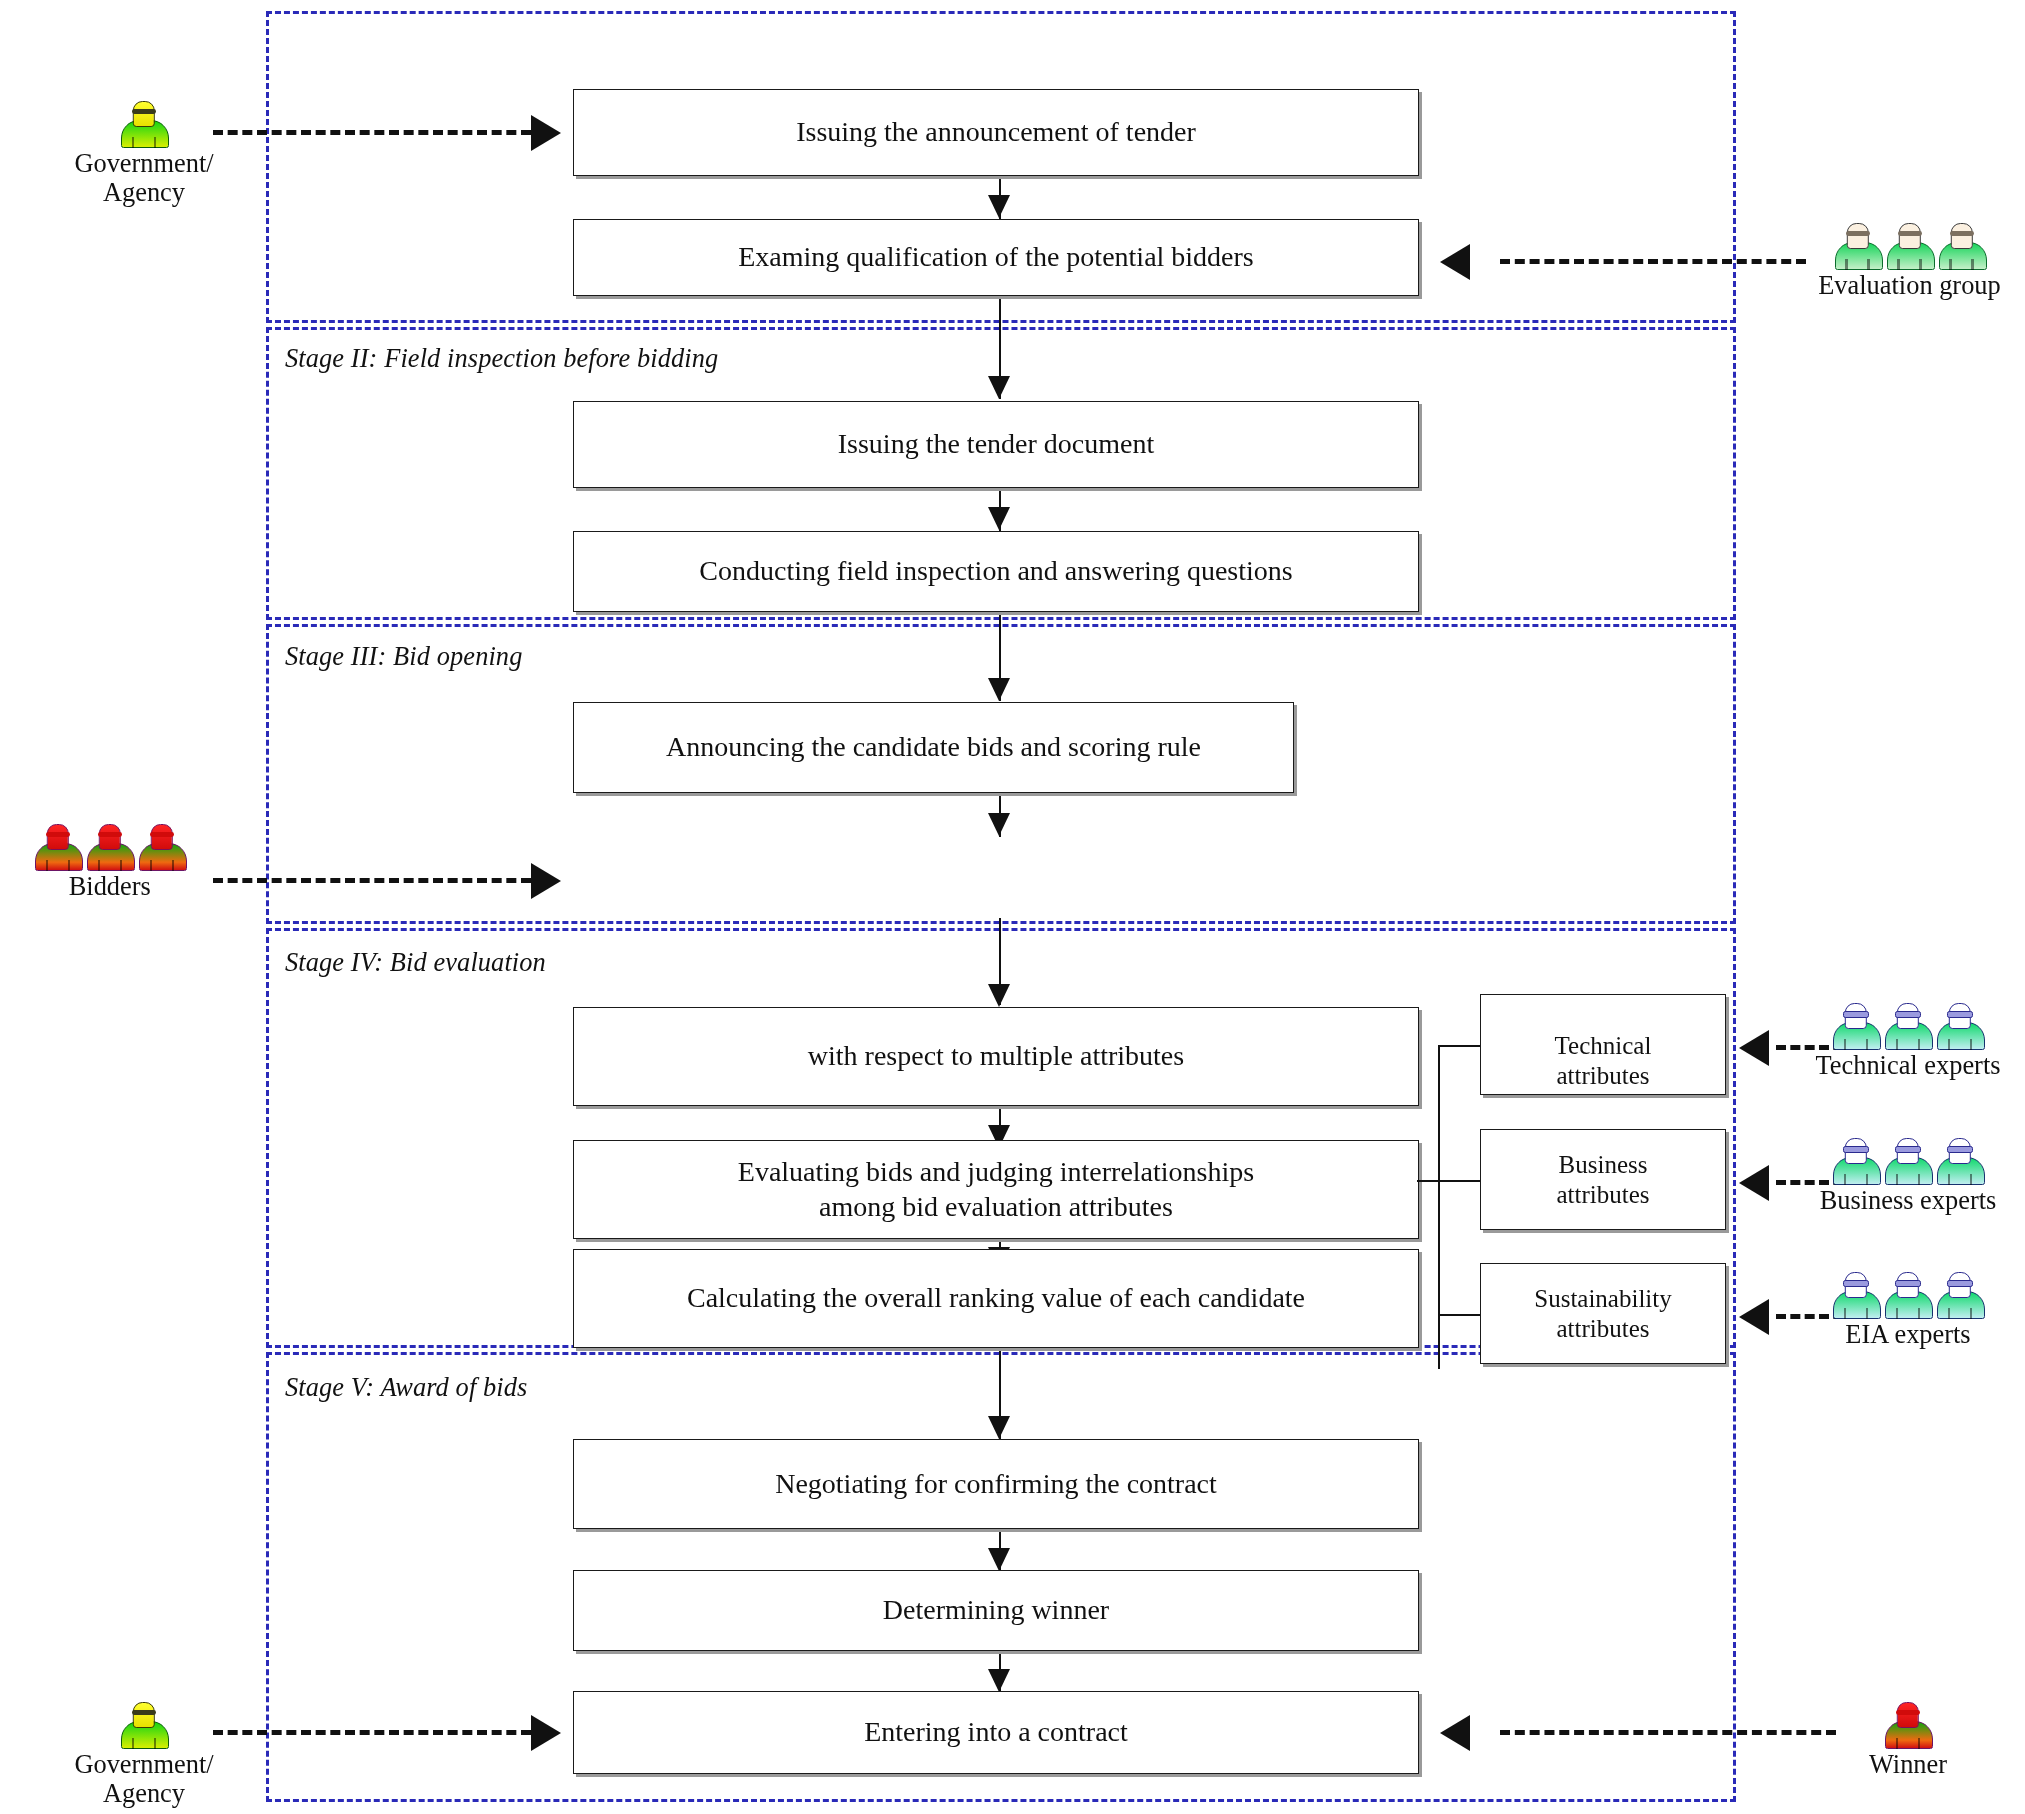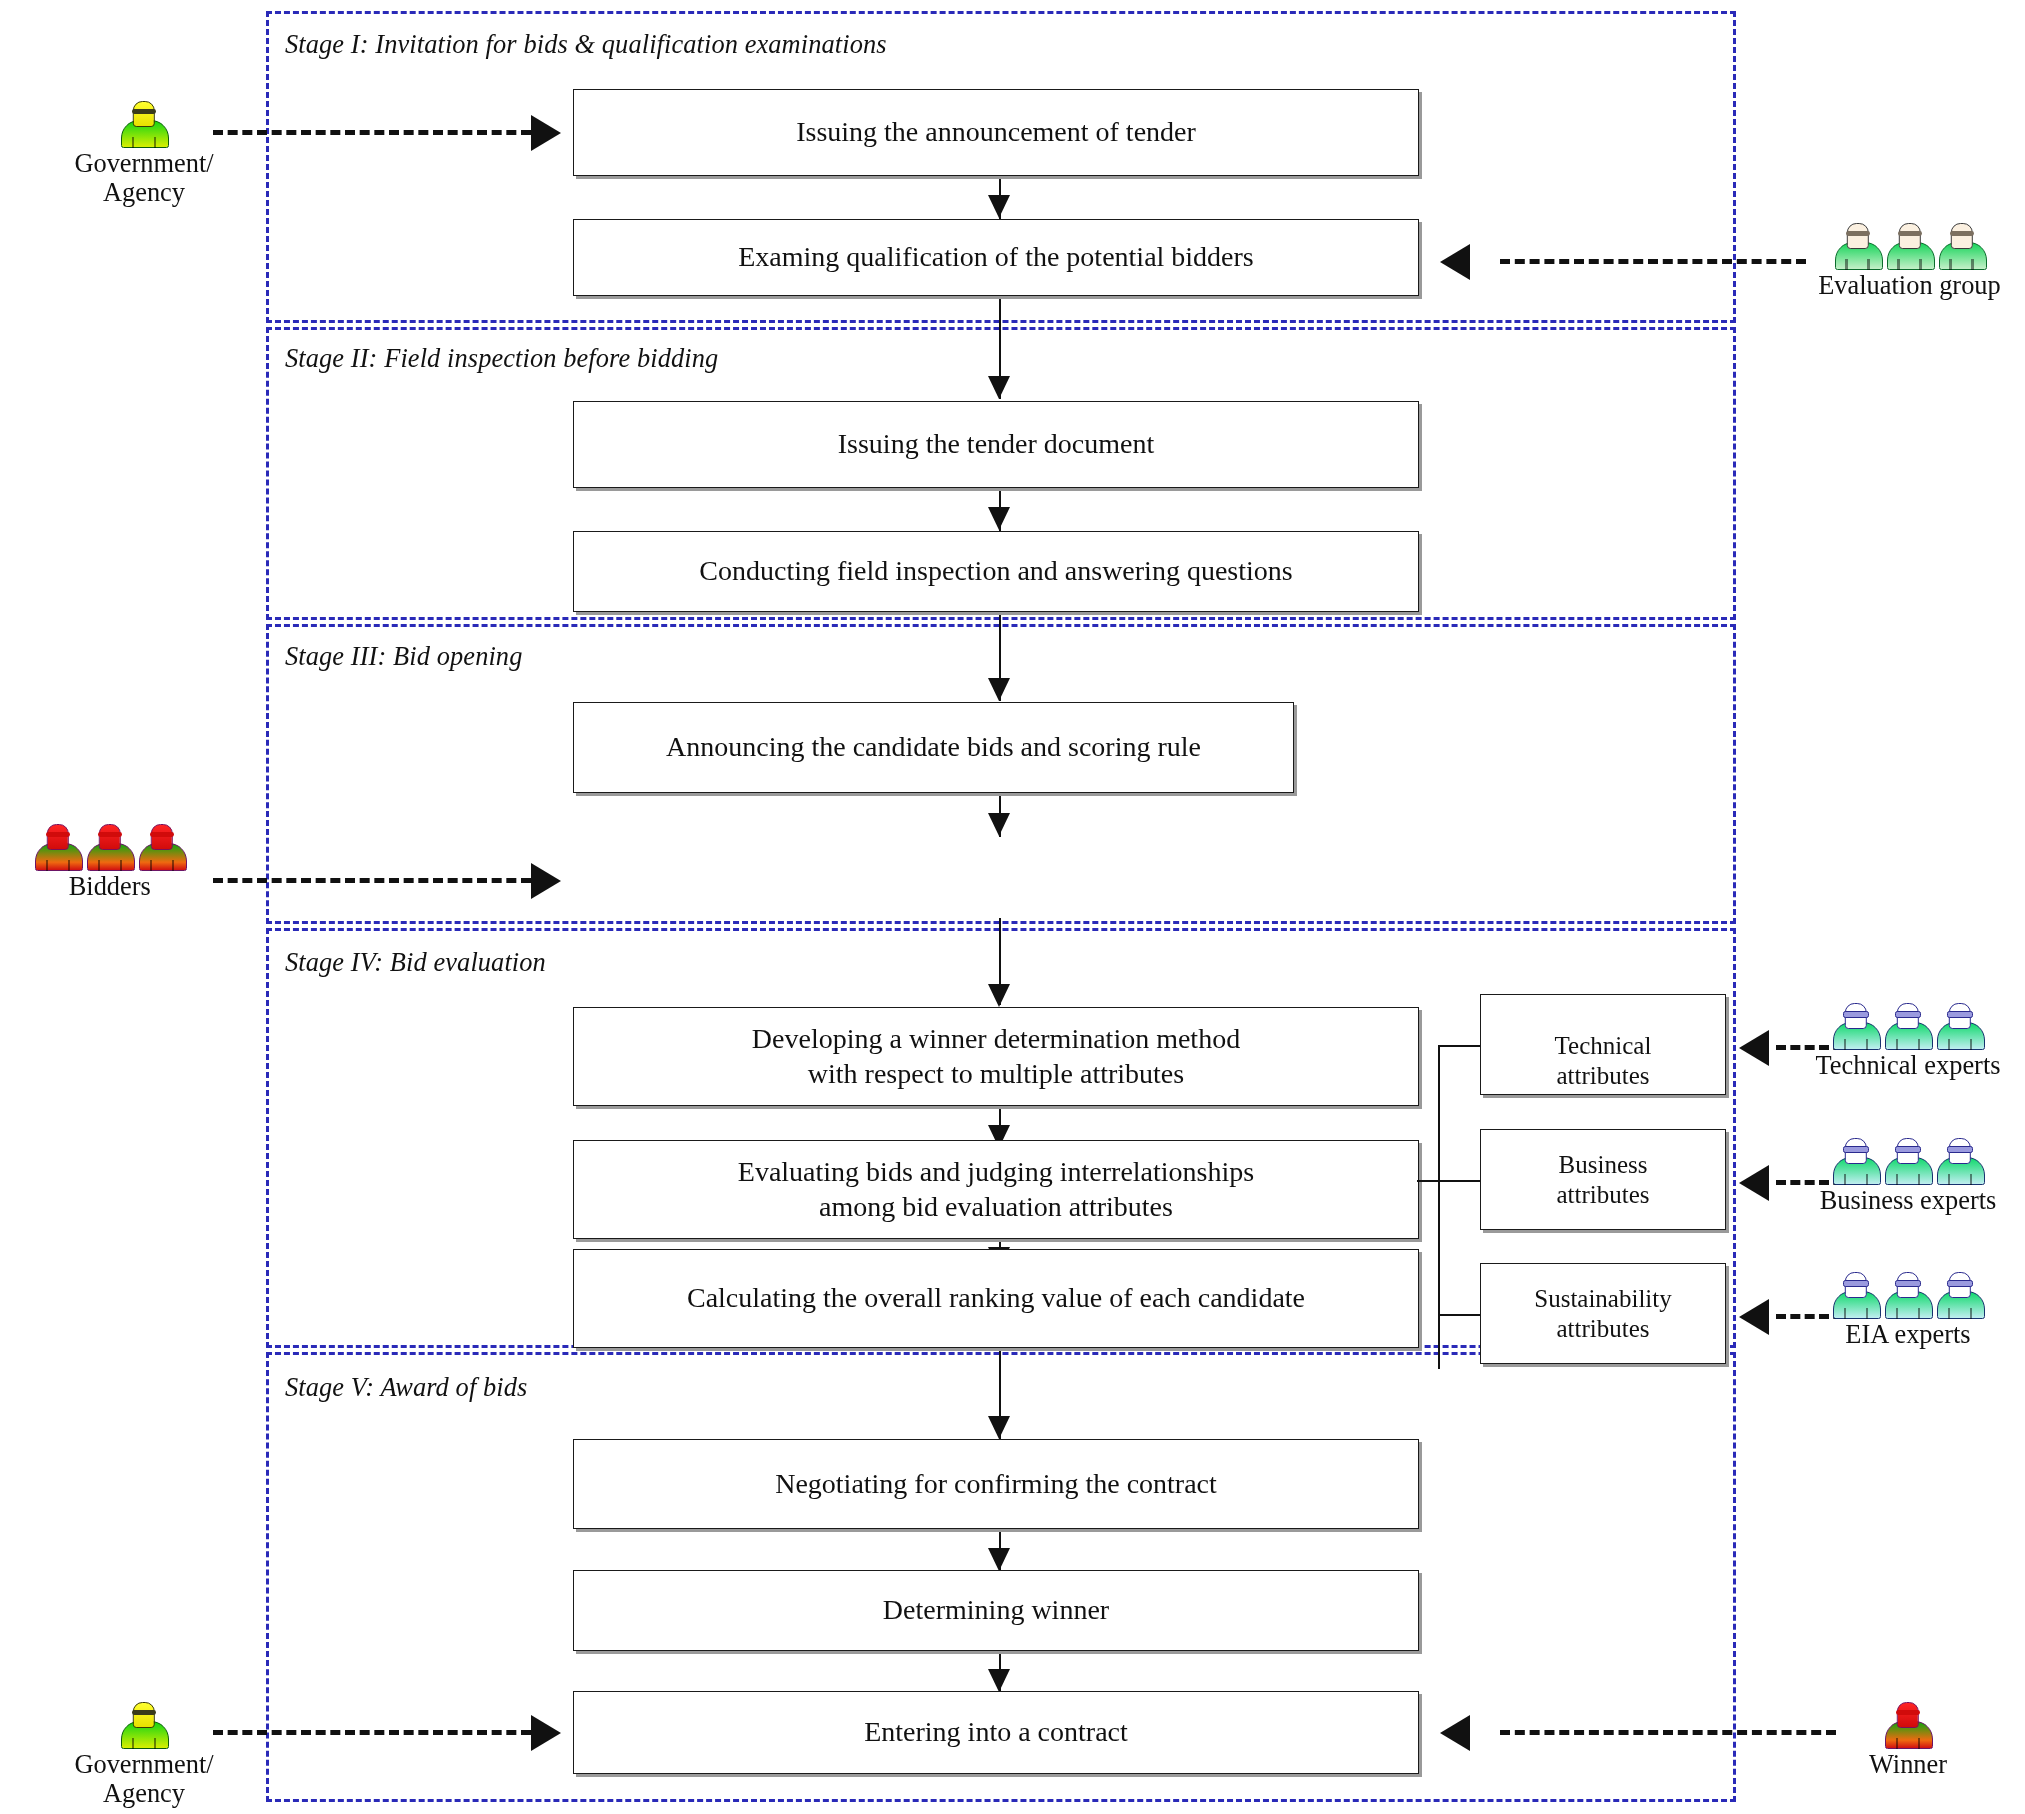--- a/index.html
+++ b/index.html
@@ -135,21 +135,20 @@
 <body>
 
 <div id="canvas">
 
   <div class="stage-box" style="left:266px;top:10.8px;width:1470px;height:312px;"></div>
   <div class="stage-box" style="left:266px;top:327px;width:1470px;height:293px;"></div>
   <div class="stage-box" style="left:266px;top:624px;width:1470px;height:300px;"></div>
   <div class="stage-box" style="left:266px;top:928px;width:1470px;height:420px;"></div>
   <div class="stage-box" style="left:266px;top:1352px;width:1470px;height:450px;"></div>
 
-  <div class="stage-title" style="left:285px;top:29px;">Stage I: Invitation for bids &amp; qualification examinations</div>
   <div class="stage-title" style="left:285px;top:343px;">Stage II: Field inspection before bidding</div>
   <div class="stage-title" style="left:285px;top:641px;">Stage III: Bid opening</div>
   <div class="stage-title" style="left:285px;top:947px;">Stage IV: Bid evaluation</div>
   <div class="stage-title" style="left:285px;top:1372px;">Stage V: Award of bids</div>
 
   <div class="vline" style="left:999px;top:174px;height:45px;"></div>
   <div class="varrow" style="left:988px;top:195px;"></div>
 
   <div class="vline" style="left:999px;top:294px;height:105px;"></div>
   <div class="varrow" style="left:988px;top:376px;"></div>
@@ -197,21 +196,20 @@
     <span>Conducting field inspection and answering questions</span>
   </div>
 
   <div class="pbox" style="left:573px;top:702px;width:721px;height:91px;">
     <span>Announcing the candidate bids and scoring rule</span>
   </div>
 
 
   <div class="pbox" style="left:573px;top:1007px;width:846px;height:99px;">
     <span style="display:block;">
-      <span style="display:block;">Developing a winner determination method</span>
       <span style="display:block;">with respect to multiple attributes</span>
     </span>
   </div>
 
   <div class="pbox" style="left:573px;top:1128px;width:846px;height:99px;margin-top:12px;">
     <span style="display:block;">
       <span style="display:block;">Evaluating bids and judging interrelationships</span>
       <span style="display:block;">among bid evaluation attributes</span>
     </span>
   </div>

